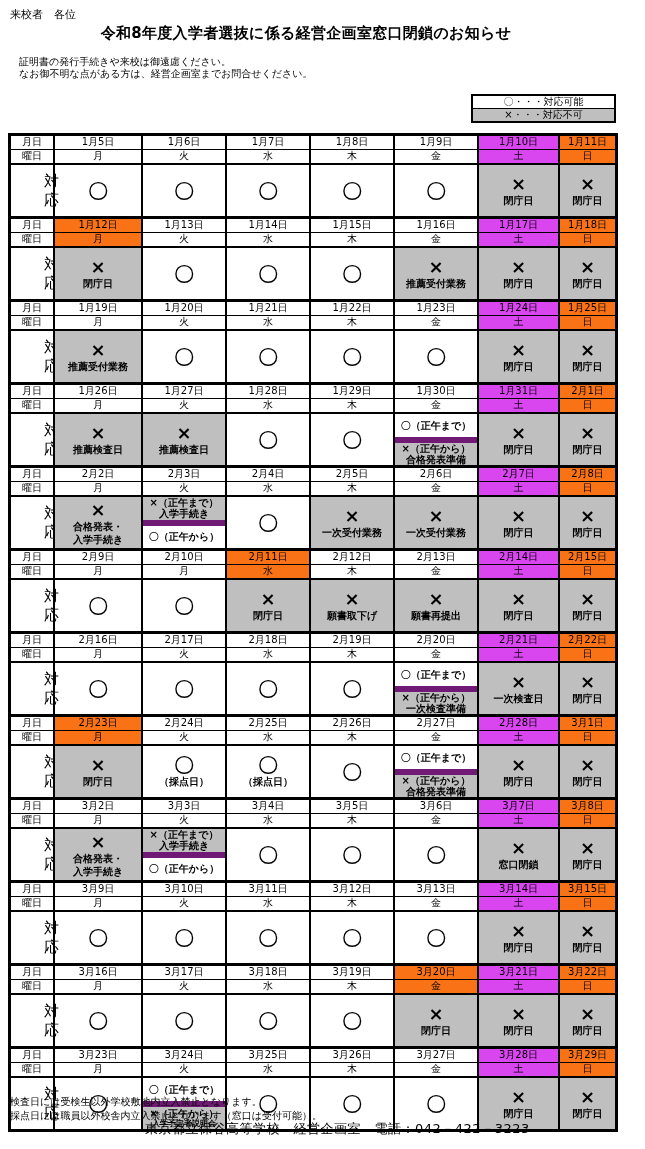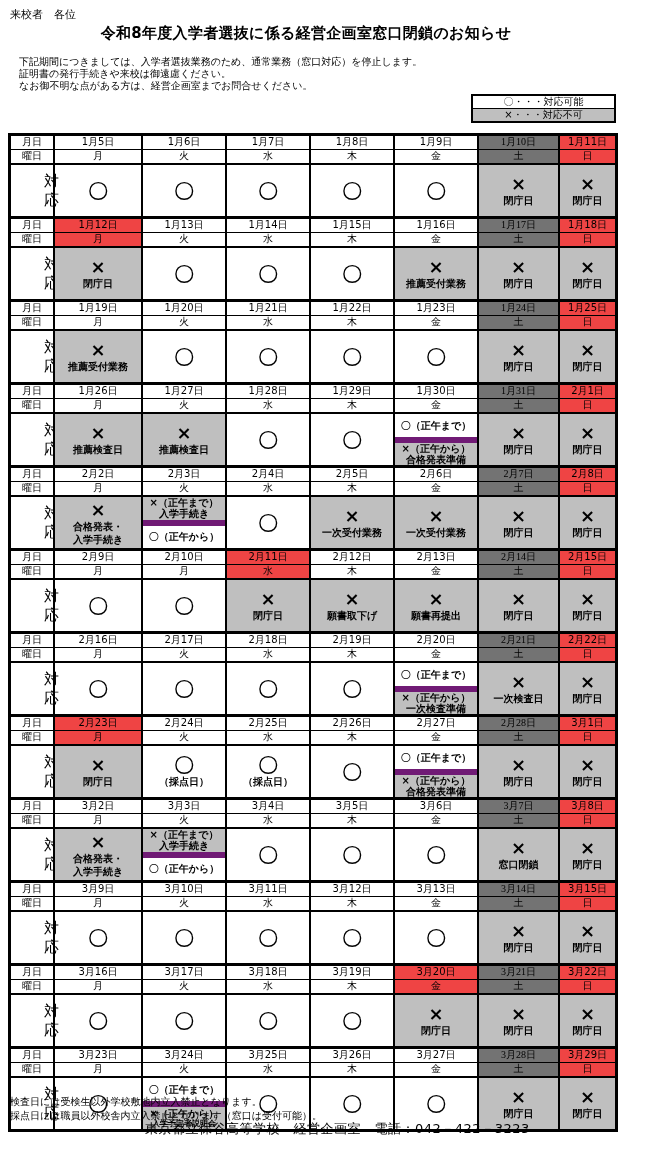--- a/index.html
+++ b/index.html
@@ -16,43 +16,42 @@
 
   #cal { left:8px; top:133px; width:610px; border:3px solid #000; box-sizing:border-box; background:#fff; }
   .week { display:grid; grid-template-columns:44px 88px 84px 84px 84px 84px 81px 1fr; border-bottom:3px solid #000; }
   .week:last-child { border-bottom:none; }
   .cell { border-right:2px solid #000; box-sizing:border-box; text-align:center; font-size:10px; }
   .cell:last-child { border-right:none; }
   .r-date, .r-dow { height:13px; line-height:12px; border-bottom:1px solid #000; }
   .r-dow { border-bottom:2px solid #000; }
   .lbl { font-size:10px; }
   .r-status { height:51px; display:flex; flex-direction:column; justify-content:center; align-items:center; }
-  .sat { background:#737373;font-family:Liberation Serif, serif; }
-  .hol { background:#ef4444; }
+  .sat { background:#d946ef; }
+  .hol { background:#f97316; }
   .gray { background:#bfbfbf; }
   .mark { font-size:18px; font-weight:bold; line-height:20px; }
   .mark-o { font-size:20px; font-weight:bold; line-height:20px; }
   .note { font-size:10px; font-weight:bold; line-height:13px; }
   .split { padding:0; display:flex; flex-direction:column; align-items:stretch; justify-content:stretch; }
   .split .half { flex:1; display:flex; flex-direction:column; justify-content:center; align-items:center; font-size:10px; font-weight:bold; line-height:11px; }
   .split .half + .half { border-top:6px solid #701a75; }
   .split .small { font-size:8px; line-height:9px; }
   .status-label { font-size:15px;margin-left:39px; }
 
   #footnotes { left:10px; top:1095px; font-size:10px; line-height:14px; }
   #footer { left:145px; top:1120px; font-size:13px; letter-spacing:0.5px; }
 </style>
 </head>
 <body>
 
 <div class="abs" id="addressee">来校者　各位</div>
 <div class="abs" id="title">令和8年度入学者選抜に係る経営企画室窓口閉鎖のお知らせ</div>
 
 <div class="abs" id="intro">
-  <div>下記期間につきましては、入学者選抜業務のため、通常業務（窓口対応）を停止します。</div>
   <div>証明書の発行手続きや来校は御遠慮ください。</div>
   <div>なお御不明な点がある方は、経営企画室までお問合せください。</div>
 </div>
 
 <div class="abs" id="legend">
   <div class="avail">〇・・・対応可能</div>
   <div class="unavail">×・・・対応不可</div>
 </div>
 
 <div class="abs" id="cal">

